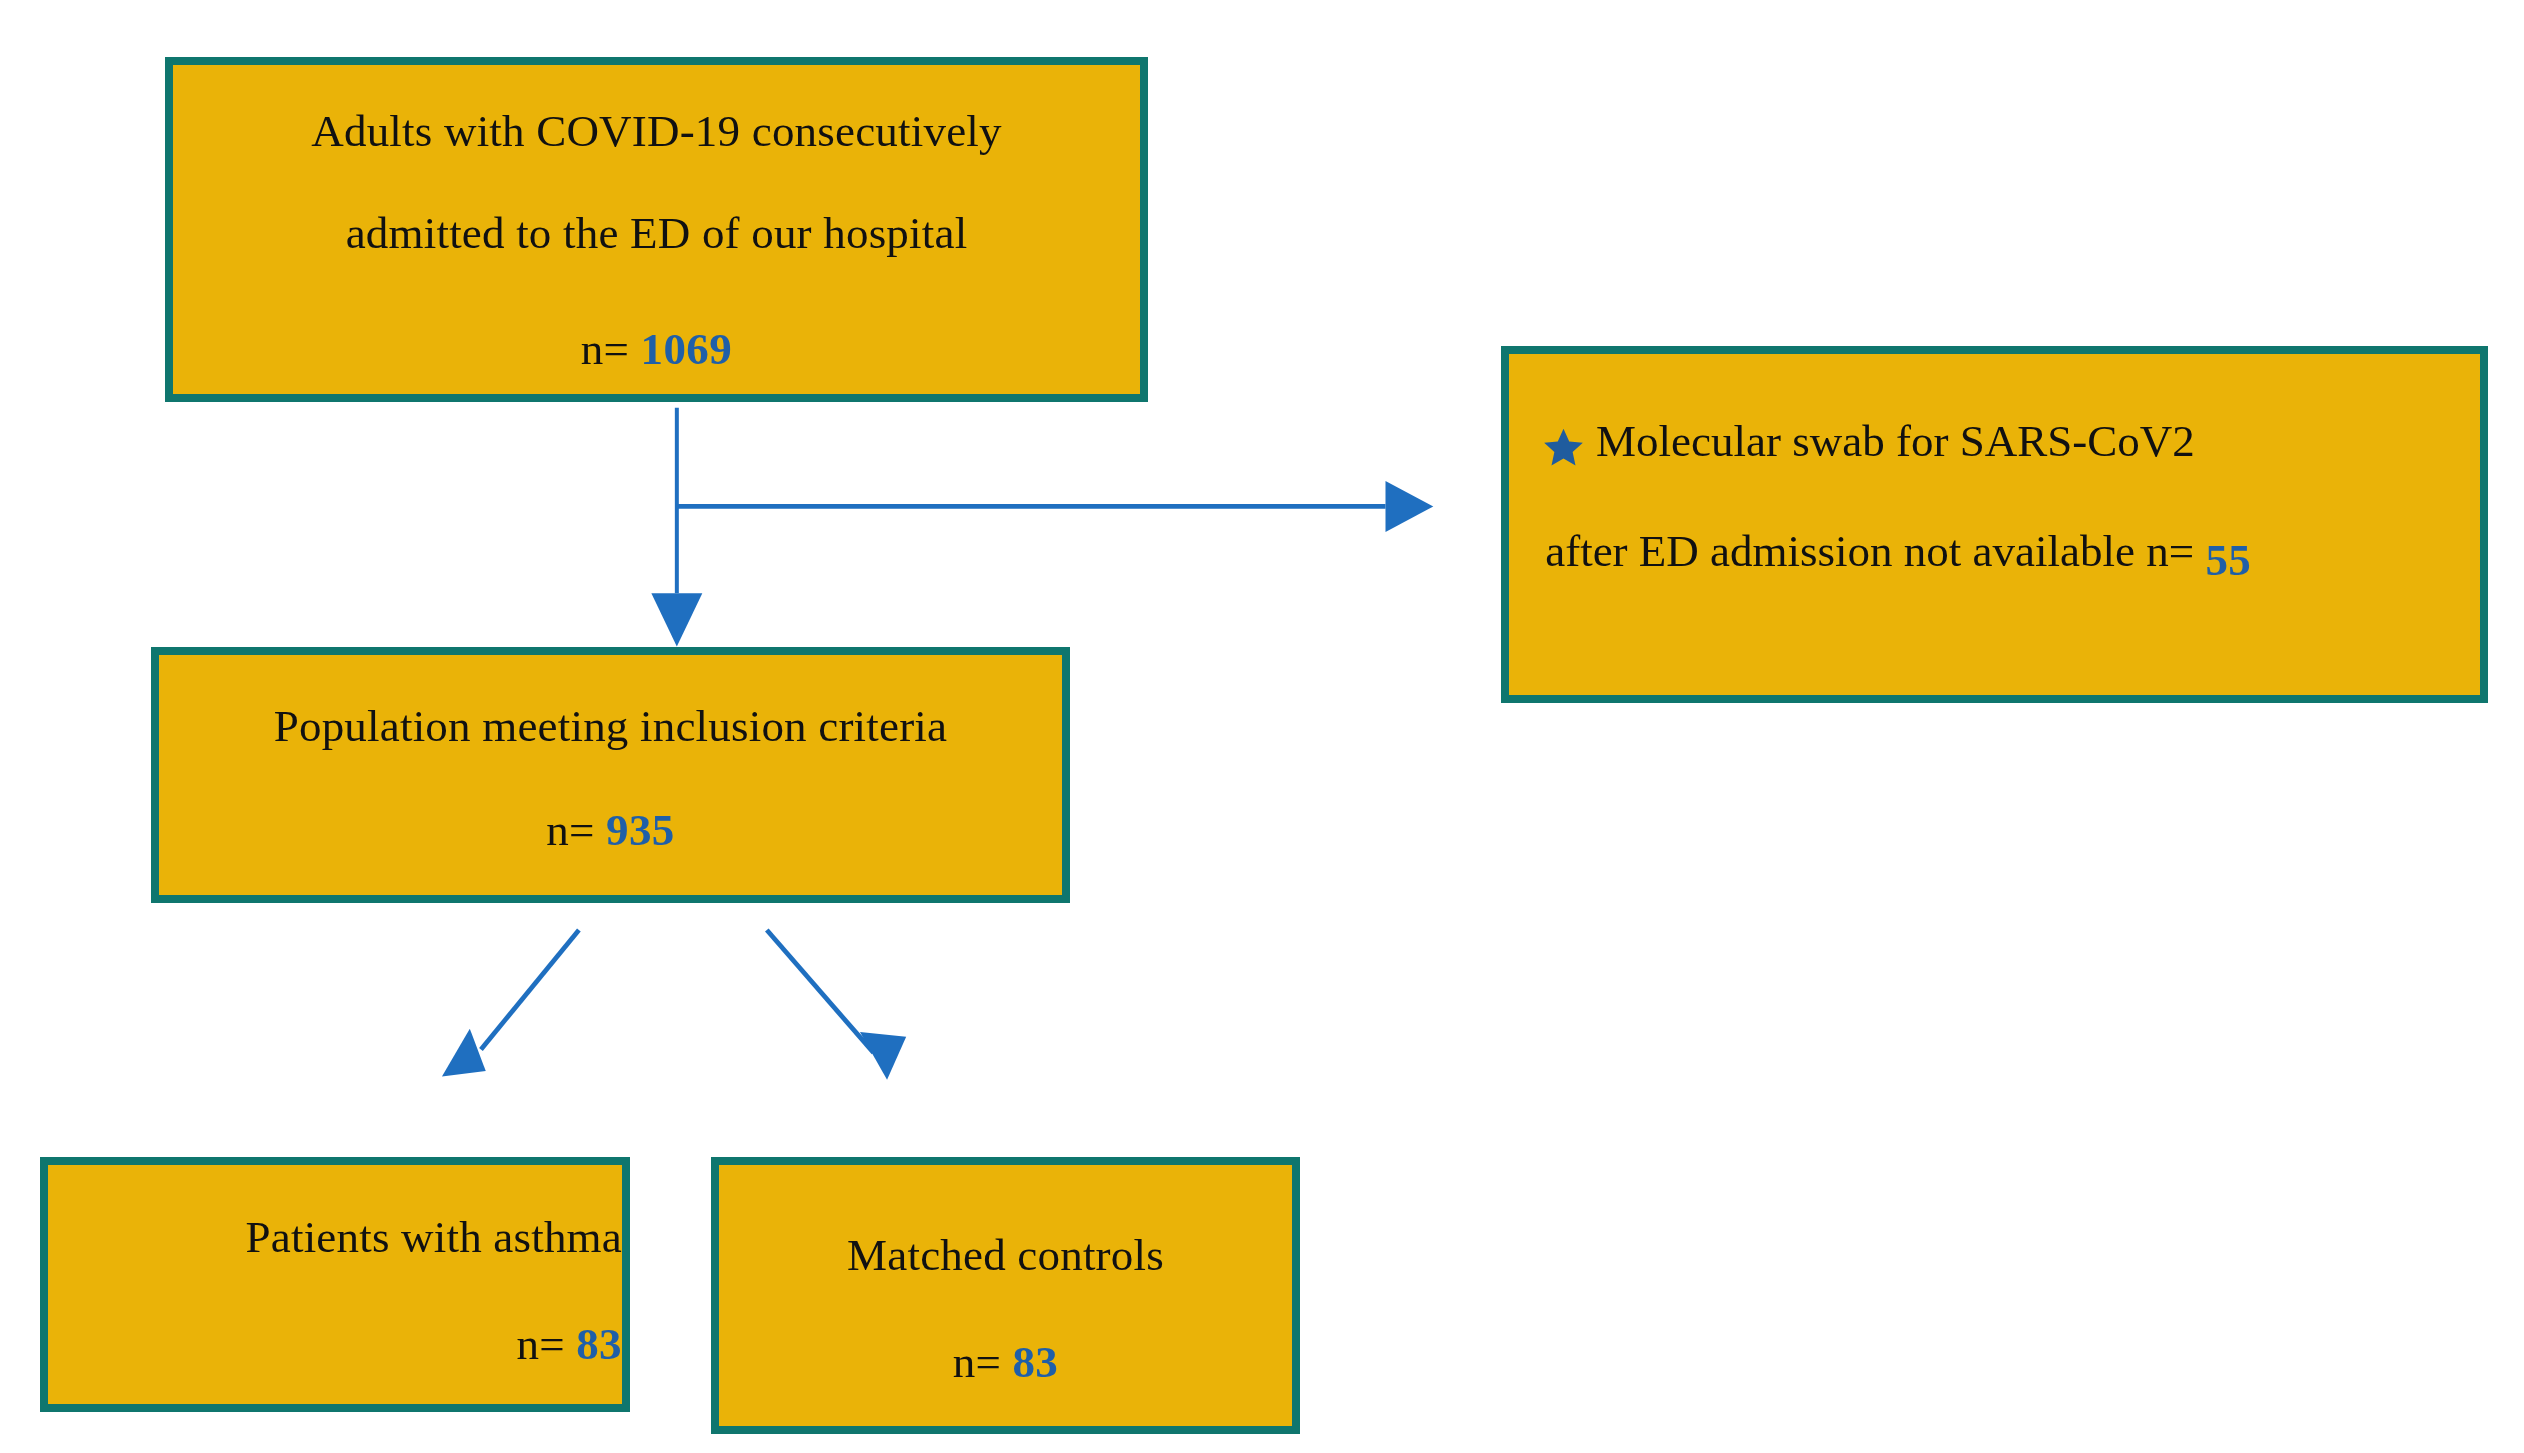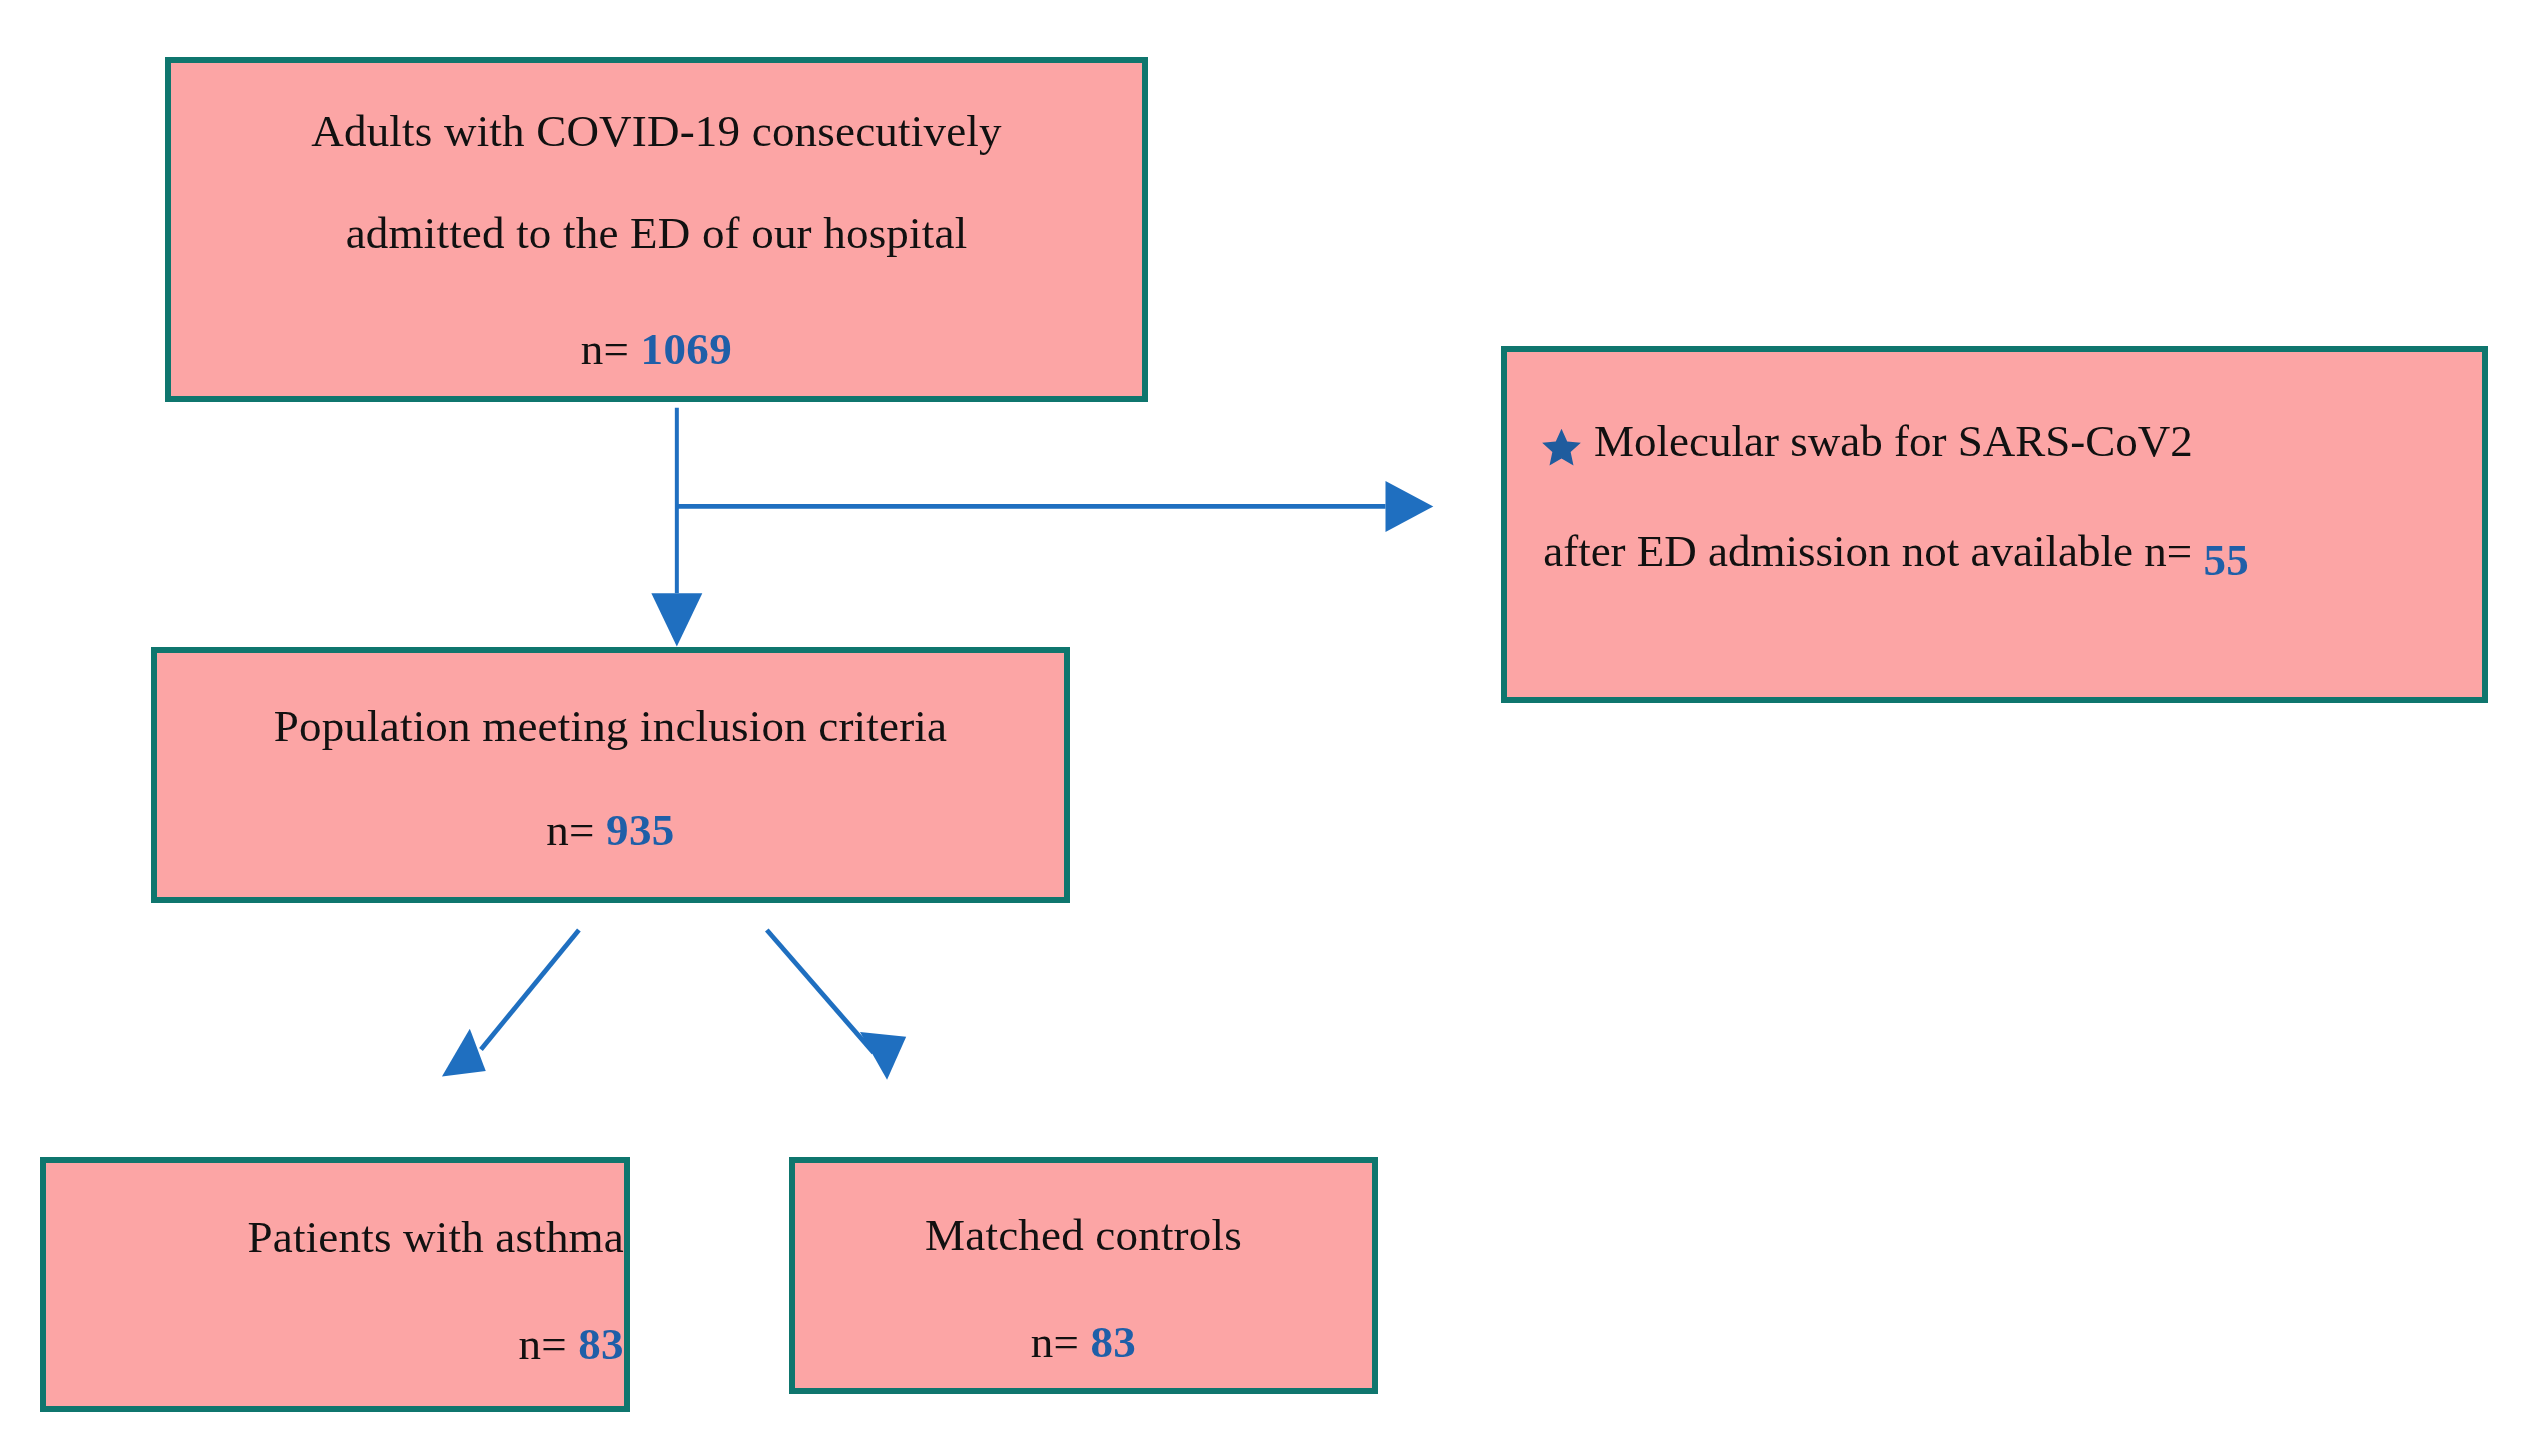--- a/index.html
+++ b/index.html
@@ -12,22 +12,22 @@
     position: relative;
     width: 2525px;
     height: 1454px;
     background: #ffffff;
     font-family: "Liberation Serif", "DejaVu Serif", serif;
     overflow: hidden;
   }
   .flow-box {
     position: absolute;
     box-sizing: border-box;
-    border: 6px solid #0f766e;
-    background: #fca5a5;
+    border: 8px solid #0f766e;
+    background: #eab308;
     display: flex;
     flex-direction: column;
     justify-content: center;
     align-items: center;
   }
   .box-line {
     font-size: 45px;
     line-height: 1.0;
     color: #111111;
     text-align: center;
@@ -100,24 +100,24 @@
   
   #box-asthma {
     left: 40px;
     top: 1157px;
     width: 590px;
     height: 255px;
     padding-top: 12.7px;
     align-items: flex-end;
   }
   #box-controls {
-    left: 789px;
+    left: 711px;
     top: 1157px;
     width: 589px;
-    height: 237px;
+    height: 277px;
     padding-top: 26px;
   }
   #box-asthma .line-1,
   #box-controls .line-1 { margin-bottom: 62px; }
 
   
   #connectors {
     position: absolute;
     left: 0;
     top: 0;

